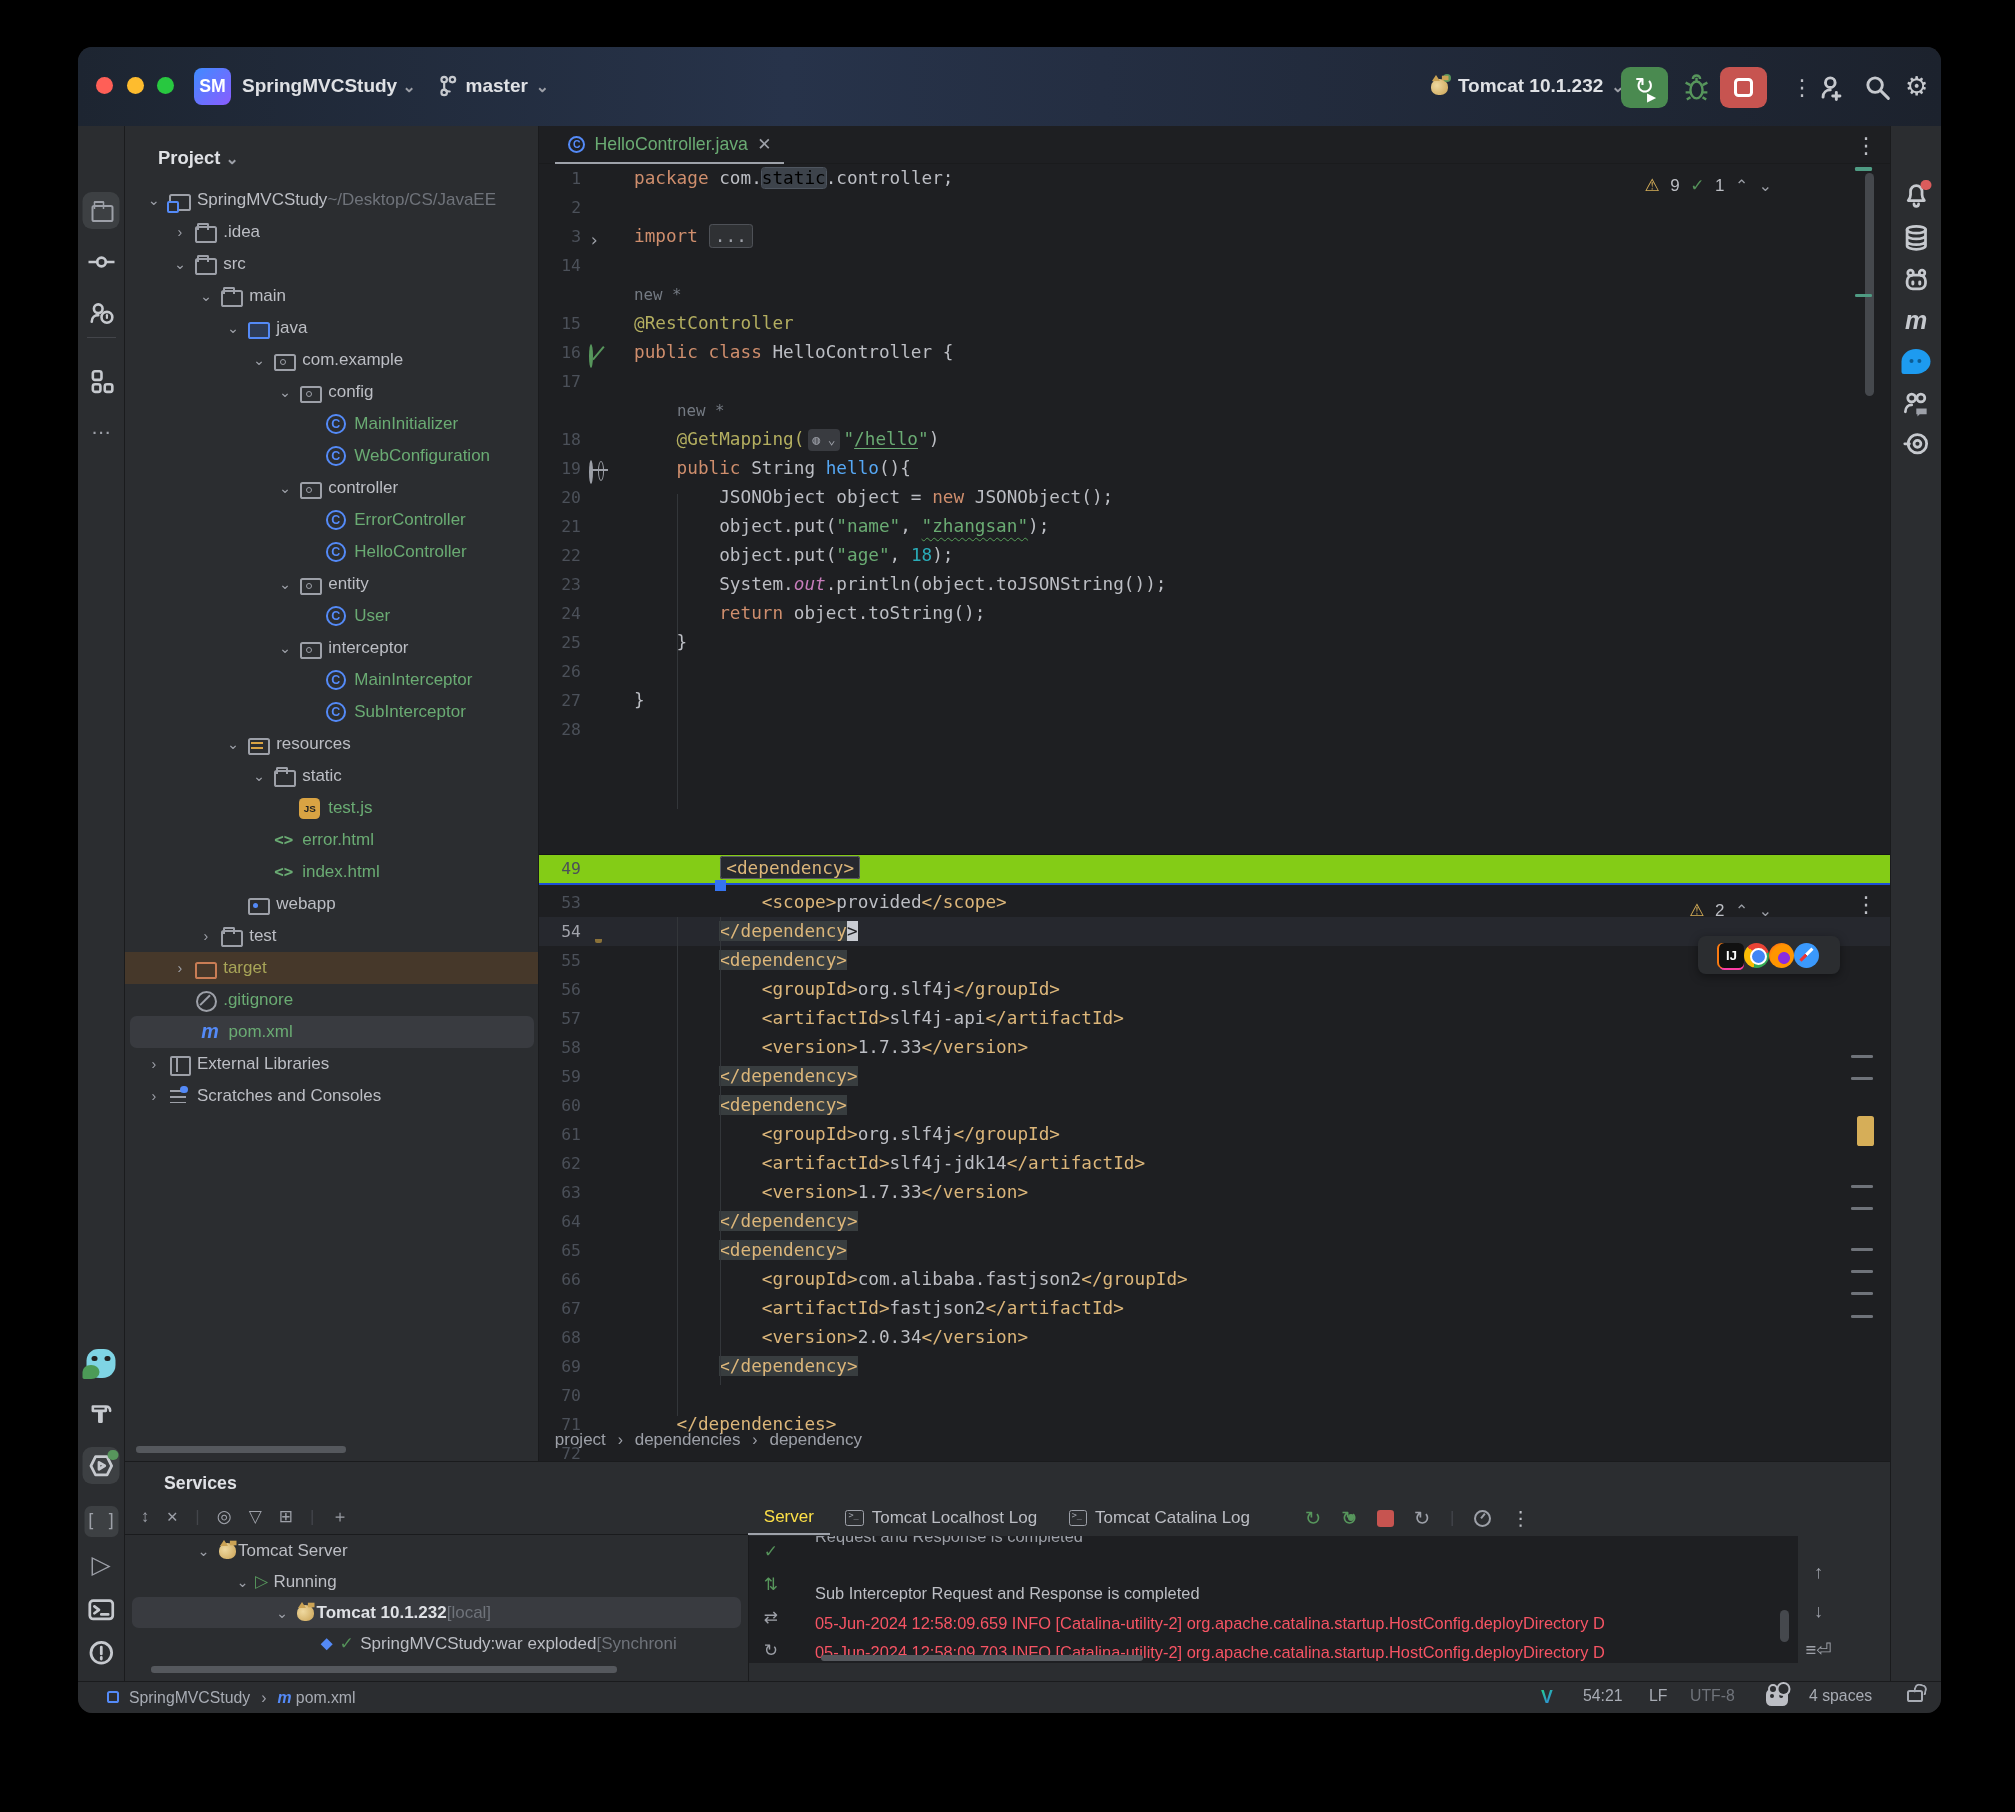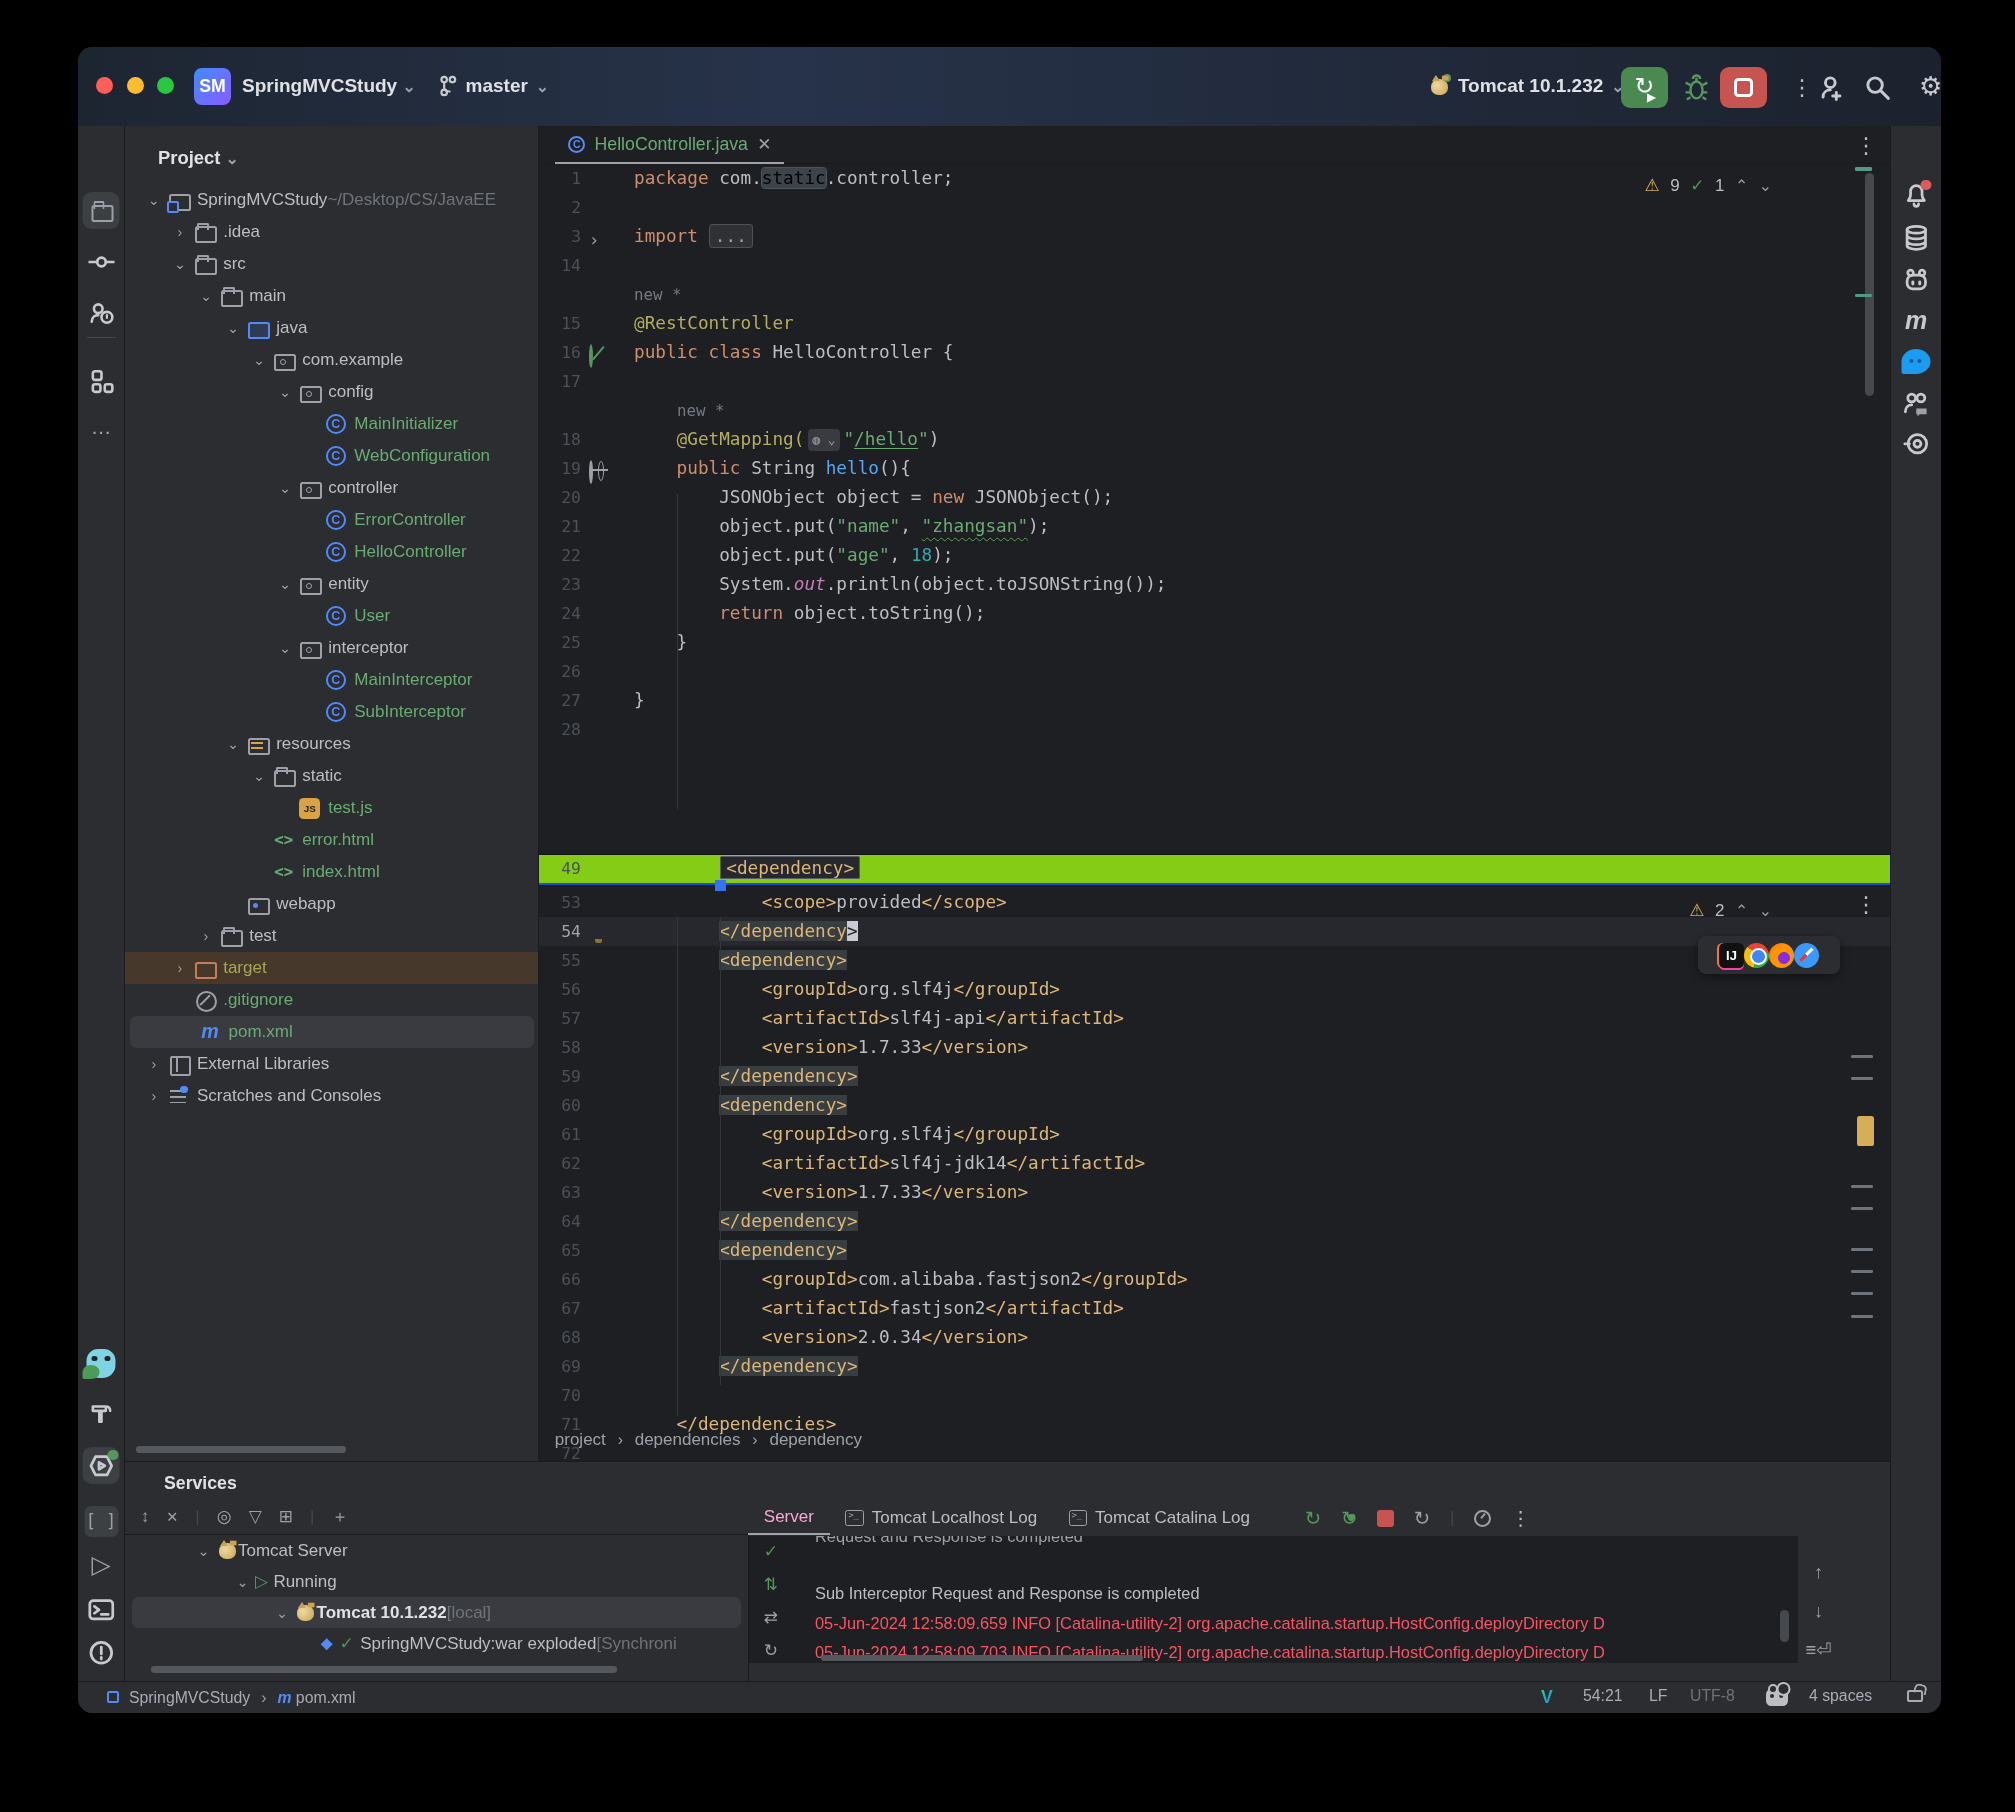--- a/index.html
+++ b/index.html
@@ -3,21 +3,21 @@
 <meta charset="utf-8">
 <style>
   html,body{margin:0;padding:0;background:#000;width:2015px;height:1813px;
     font-family:"Liberation Sans",sans-serif;-webkit-font-smoothing:antialiased;}
   *{box-sizing:border-box}
   .abs{position:absolute}
   #win{position:absolute;left:78px;top:47px;width:1863px;height:1666px;background:#1e1f22;
     border-radius:14.4px;overflow:hidden;box-shadow:0 0 0 1.3px #000}
   
   #titlebar{position:absolute;left:0;top:0;width:1863px;height:79px;
-    background:linear-gradient(90deg,#1d2531 0%,#27334a 38%,#242e42 55%,#1c222d 100%);padding-left:14px;}
+    background:linear-gradient(90deg,#1d2531 0%,#27334a 38%,#242e42 55%,#1c222d 100%);}
   .tl{position:absolute;top:30px;width:17px;height:17px;border-radius:50%}
   .tl.r{left:18.4px;background:#ff5f57}.tl.y{left:49px;background:#febc2e}.tl.g{left:79px;background:#28c840}
   .smbadge{position:absolute;left:116px;top:21px;width:37px;height:37px;border-radius:7.9px;
     background:linear-gradient(135deg,#3f8cff,#8a5cff);color:#fff;font-weight:bold;font-size:17.7px;
     text-align:center;line-height:37px}
   .tb-text{position:absolute;top:28px;color:#dfe1e5;font-size:19px;font-weight:600;white-space:nowrap}
   .tb-text.reg{font-weight:700}
   .chev{color:#9da0a8;font-size:15.8px}
   .tb-btn{position:absolute;top:19.7px;width:47px;height:41px;border-radius:9.2px;text-align:center;line-height:39px}
   .tb-btn.green{background:#4a8a50;color:#fff;font-size:23.6px}
@@ -137,21 +137,21 @@
   #svc-title{position:absolute;left:39px;top:10.5px;color:#dfe1e5;font-size:17.7px;font-weight:700}
   #svc-toolbar{position:absolute;left:15.8px;top:43px;display:flex;gap:17px;color:#9da0a8;font-size:17px;align-items:center}
   #svc-tree{position:absolute;left:0;top:72px;width:623px;height:148px;overflow:hidden;border-top:1.3px solid #1a1b1d}
   .svcrow{position:relative;height:31px;display:flex;align-items:center;font-size:17px;color:#bcbec4;white-space:nowrap}
   .svcrow .chv{width:25px;text-align:center;color:#9da0a8;font-size:14.4px}
   .svcsel{background:#393b40;border-radius:6.6px;margin:0 6.6px}
   .runtri{color:#57965c;font-size:17px;margin-right:5.3px}
   .svcdivider{position:absolute;left:623px;top:72px;width:1.3px;height:148px;background:#1a1b1d}
   #svc-tabs{position:absolute;left:623px;top:39px;right:0;height:34px;display:flex;align-items:center;gap:0;color:#bcbec4;font-size:17px}
   .svctab{padding:0 15.8px;height:34px;display:flex;align-items:center;gap:7.9px}
-  .svctab.active{border-bottom:2.6px solid #9ea2aa;color:#f9a8d4}
+  .svctab.active{border-bottom:2.6px solid #9ea2aa;color:#fde047}
   .conic{width:18.4px;height:15.8px;border:1.6px solid #9da0a8;border-radius:2.6px;position:relative}
   .conic::after{content:">_";position:absolute;left:2px;top:-1.3px;font-size:8.5px;color:#9da0a8;font-family:"DejaVu Sans Mono",monospace}
   #console{position:absolute;left:624px;top:74px;right:92px;bottom:18.4px;background:#1e1f22;overflow:hidden}
   .logline{position:absolute;left:66px;white-space:nowrap;font-family:Liberation Sans, sans-serif;font-size:16.4px;color:#bcbec4}
   .logline.red{color:#f75464}
   .logline.dimlog{color:#9da0a8}
   #con-lstrip{position:absolute;left:5.3px;top:5.3px;display:flex;flex-direction:column;gap:11.8px;color:#9da0a8;font-size:17px;width:33px;align-items:center}
   #con-rstrip{position:absolute;right:55px;top:99px;display:flex;flex-direction:column;gap:17px;color:#9da0a8;font-size:18.4px;width:33px;align-items:center}
   .hthumb{position:absolute;background:#55585d;height:6.6px;border-radius:3.3px}
   

